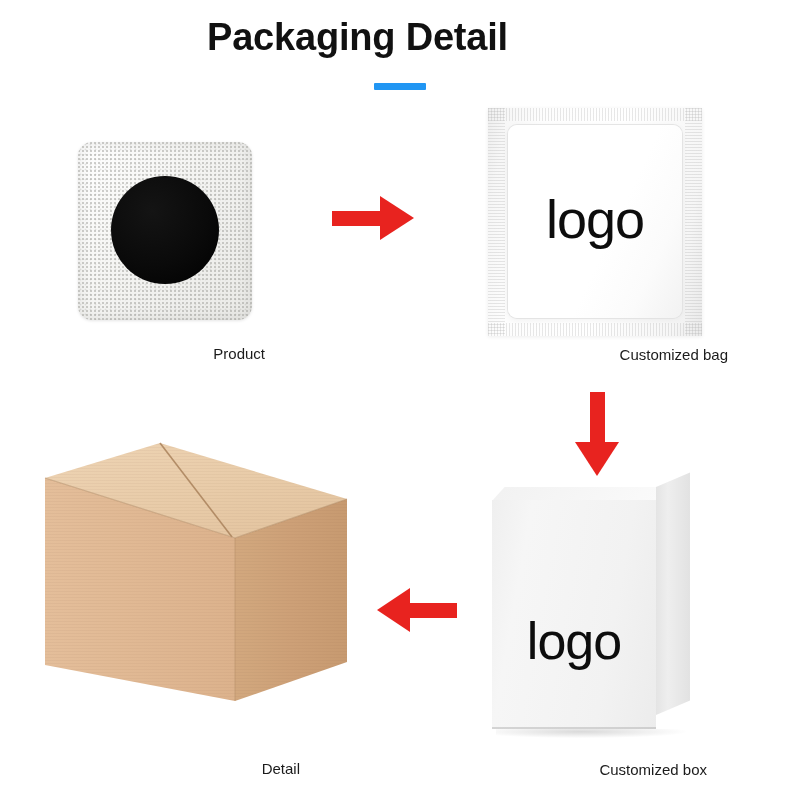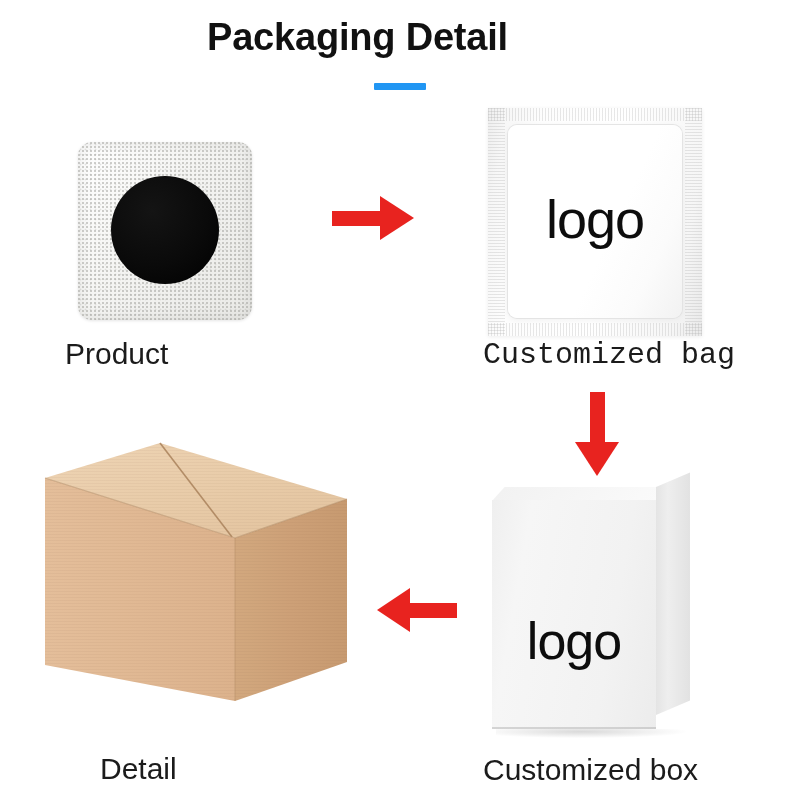--- a/index.html
+++ b/index.html
@@ -35,22 +35,22 @@
     top: 83px;
     width: 52px;
     height: 7px;
     border-radius: 1px;
     background: #2196f3;
   }
 
   
   .caption {
     position: absolute;
-    text-align: left;
-    font-size: 30px;
+    text-align: right;
+    font-size: 15px;
     line-height: 26px;
     color: #1b1b1b;
     white-space: nowrap;
   }
 
   
   .node { position: absolute; }
 
   
   #product-node { left: 78px; top: 142px; width: 174px; height: 178px; }
@@ -153,21 +153,21 @@
     position: absolute;
     left: 0; right: 0;
     top: 50%;
     margin-top: -33px;
     text-align: center;
     font-size: 54px;
     line-height: 60px;
     letter-spacing: -1px;
     color: #0d0d0d;
   }
-  #bag-caption { left: 483px; top: 342px; width: 224px; font-family: Liberation Mono, monospace; }
+  #bag-caption { left: 504px; top: 342px; width: 224px; }
 
   
   #arrow-down { left: 575px; top: 392px; width: 44px; height: 88px; }
   #arrow-down .shaft {
     position: absolute;
     left: 15px; top: 0;
     width: 15px; height: 54px;
     background: #e8231f;
   }
   #arrow-down .head {

